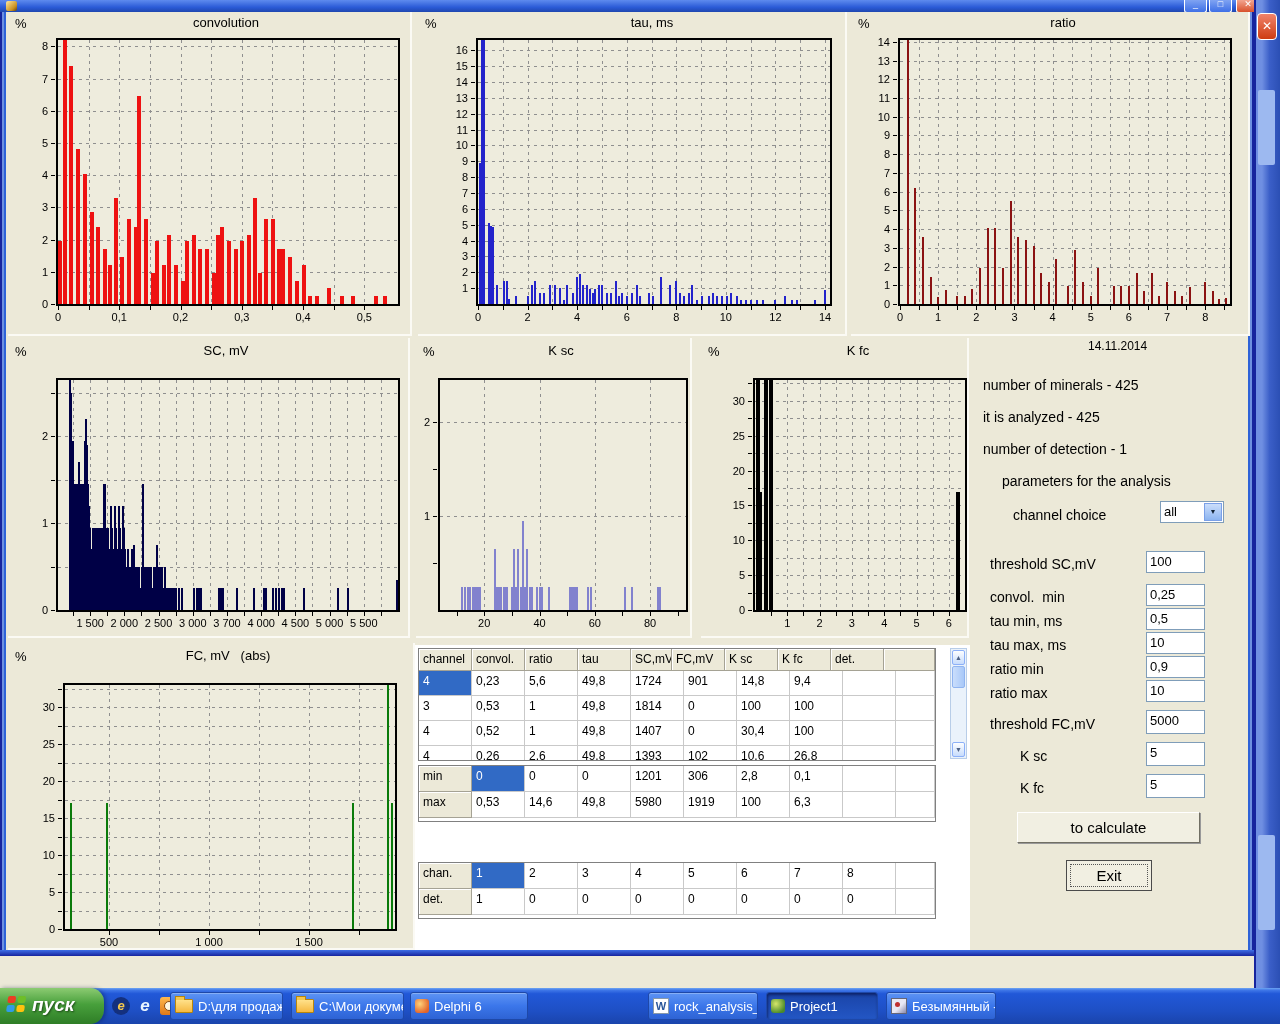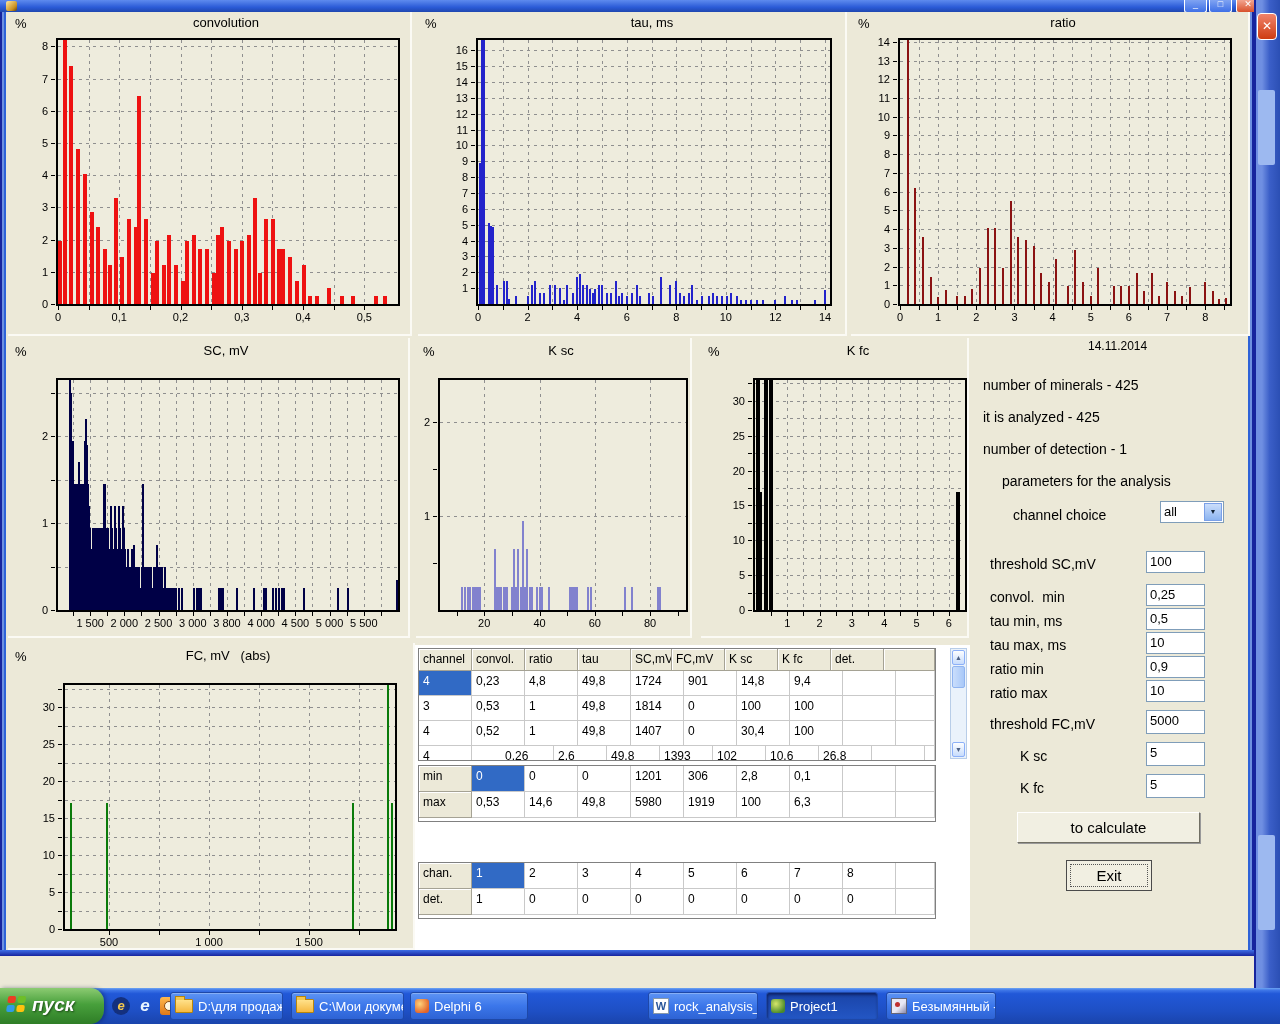--- a/index.html
+++ b/index.html
@@ -721,21 +721,21 @@
       <div class="tmx" style="left: 116.358px; top: 274px;"></div>
       <div class="xl" style="left: 116.358px; top: 279px;">2 000</div>
       <div class="tmx" style="left: 133.461px; top: 274px;"></div>
       <div class="tmx" style="left: 150.563px; top: 274px;"></div>
       <div class="xl" style="left: 150.563px; top: 279px;">2 500</div>
       <div class="tmx" style="left: 167.666px; top: 274px;"></div>
       <div class="tmx" style="left: 184.769px; top: 274px;"></div>
       <div class="xl" style="left: 184.769px; top: 279px;">3 000</div>
       <div class="tmx" style="left: 201.871px; top: 274px;"></div>
       <div class="tmx" style="left: 218.974px; top: 274px;"></div>
-      <div class="xl" style="left: 218.974px; top: 279px;">3 800</div>
+      <div class="xl" style="left: 218.974px; top: 279px;">3 700</div>
       <div class="tmx" style="left: 236.076px; top: 274px;"></div>
       <div class="tmx" style="left: 253.179px; top: 274px;"></div>
       <div class="xl" style="left: 253.179px; top: 279px;">4 000</div>
       <div class="tmx" style="left: 270.282px; top: 274px;"></div>
       <div class="tmx" style="left: 287.384px; top: 274px;"></div>
       <div class="xl" style="left: 287.384px; top: 279px;">4 500</div>
       <div class="tmx" style="left: 304.487px; top: 274px;"></div>
       <div class="tmx" style="left: 321.59px; top: 274px;"></div>
       <div class="xl" style="left: 321.59px; top: 279px;">5 000</div>
       <div class="tmx" style="left: 338.692px; top: 274px;"></div>
@@ -995,21 +995,21 @@
         <div class="hc" style="width: 41px; height: 22px;">SC,mV</div>
         <div class="hc" style="width: 53px; height: 22px;">FC,mV</div>
         <div class="hc" style="width: 53px; height: 22px;">K sc</div>
         <div class="hc" style="width: 53px; height: 22px;">K fc</div>
         <div class="hc" style="width: 53px; height: 22px;">det.</div>
         <div class="hc fill" style="height: 22px;"></div>
       </div>
       <div class="trow">
         <div class="dc sel" style="width: 53px; height: 25px;">4</div>
         <div class="dc" style="width: 53px; height: 25px;">0,23</div>
-        <div class="dc" style="width: 53px; height: 25px;">4,8</div>
+        <div class="dc" style="width: 53px; height: 25px;">5,6</div>
         <div class="dc" style="width: 53px; height: 25px;">49,8</div>
         <div class="dc" style="width: 53px; height: 25px;">1724</div>
         <div class="dc" style="width: 53px; height: 25px;">901</div>
         <div class="dc" style="width: 53px; height: 25px;">14,8</div>
         <div class="dc" style="width: 53px; height: 25px;">9,4</div>
         <div class="dc" style="width: 53px; height: 25px;"></div>
         <div class="dc fill" style="height: 25px;"></div>
       </div>
       <div class="trow">
         <div class="dc" style="width: 53px; height: 25px;">3</div>
@@ -1030,21 +1030,21 @@
         <div class="dc" style="width: 53px; height: 25px;">49,8</div>
         <div class="dc" style="width: 53px; height: 25px;">1407</div>
         <div class="dc" style="width: 53px; height: 25px;">0</div>
         <div class="dc" style="width: 53px; height: 25px;">30,4</div>
         <div class="dc" style="width: 53px; height: 25px;">100</div>
         <div class="dc" style="width: 53px; height: 25px;"></div>
         <div class="dc fill" style="height: 25px;"></div>
       </div>
       <div class="trow">
         <div class="dc" style="width: 53px; height: 25px;">4</div>
-        <div class="dc" style="width: 53px; height: 25px; margin-left: 29px;">0,26</div>
+        <div class="dc" style="width: 53px; height: 25px;">0,26</div>
         <div class="dc" style="width: 53px; height: 25px;">2,6</div>
         <div class="dc" style="width: 53px; height: 25px;">49,8</div>
         <div class="dc" style="width: 53px; height: 25px;">1393</div>
         <div class="dc" style="width: 53px; height: 25px;">102</div>
         <div class="dc" style="width: 53px; height: 25px;">10,6</div>
         <div class="dc" style="width: 53px; height: 25px;">26,8</div>
         <div class="dc" style="width: 53px; height: 25px;"></div>
         <div class="dc fill" style="height: 25px;"></div>
       </div>
     </div>

